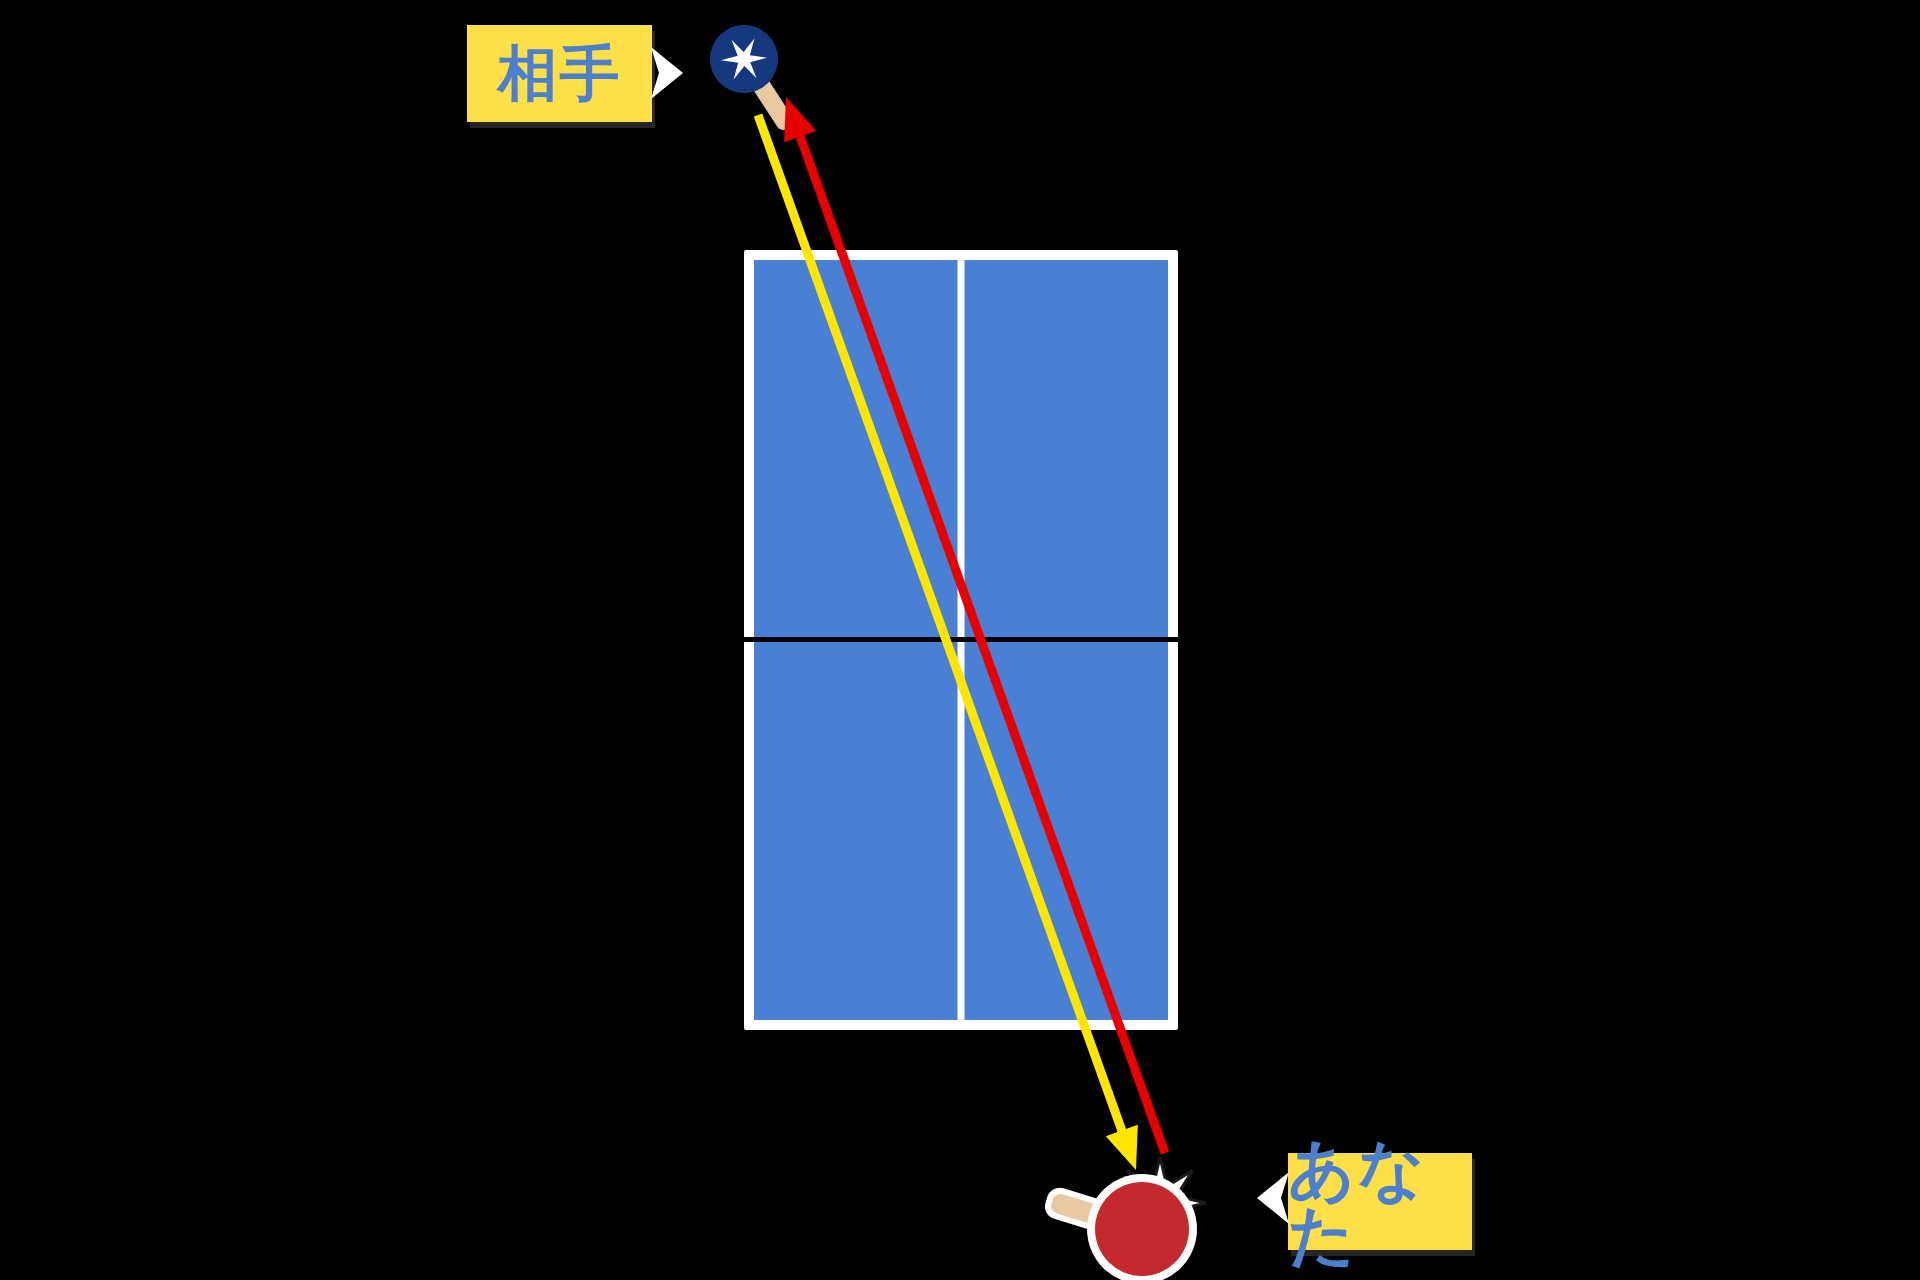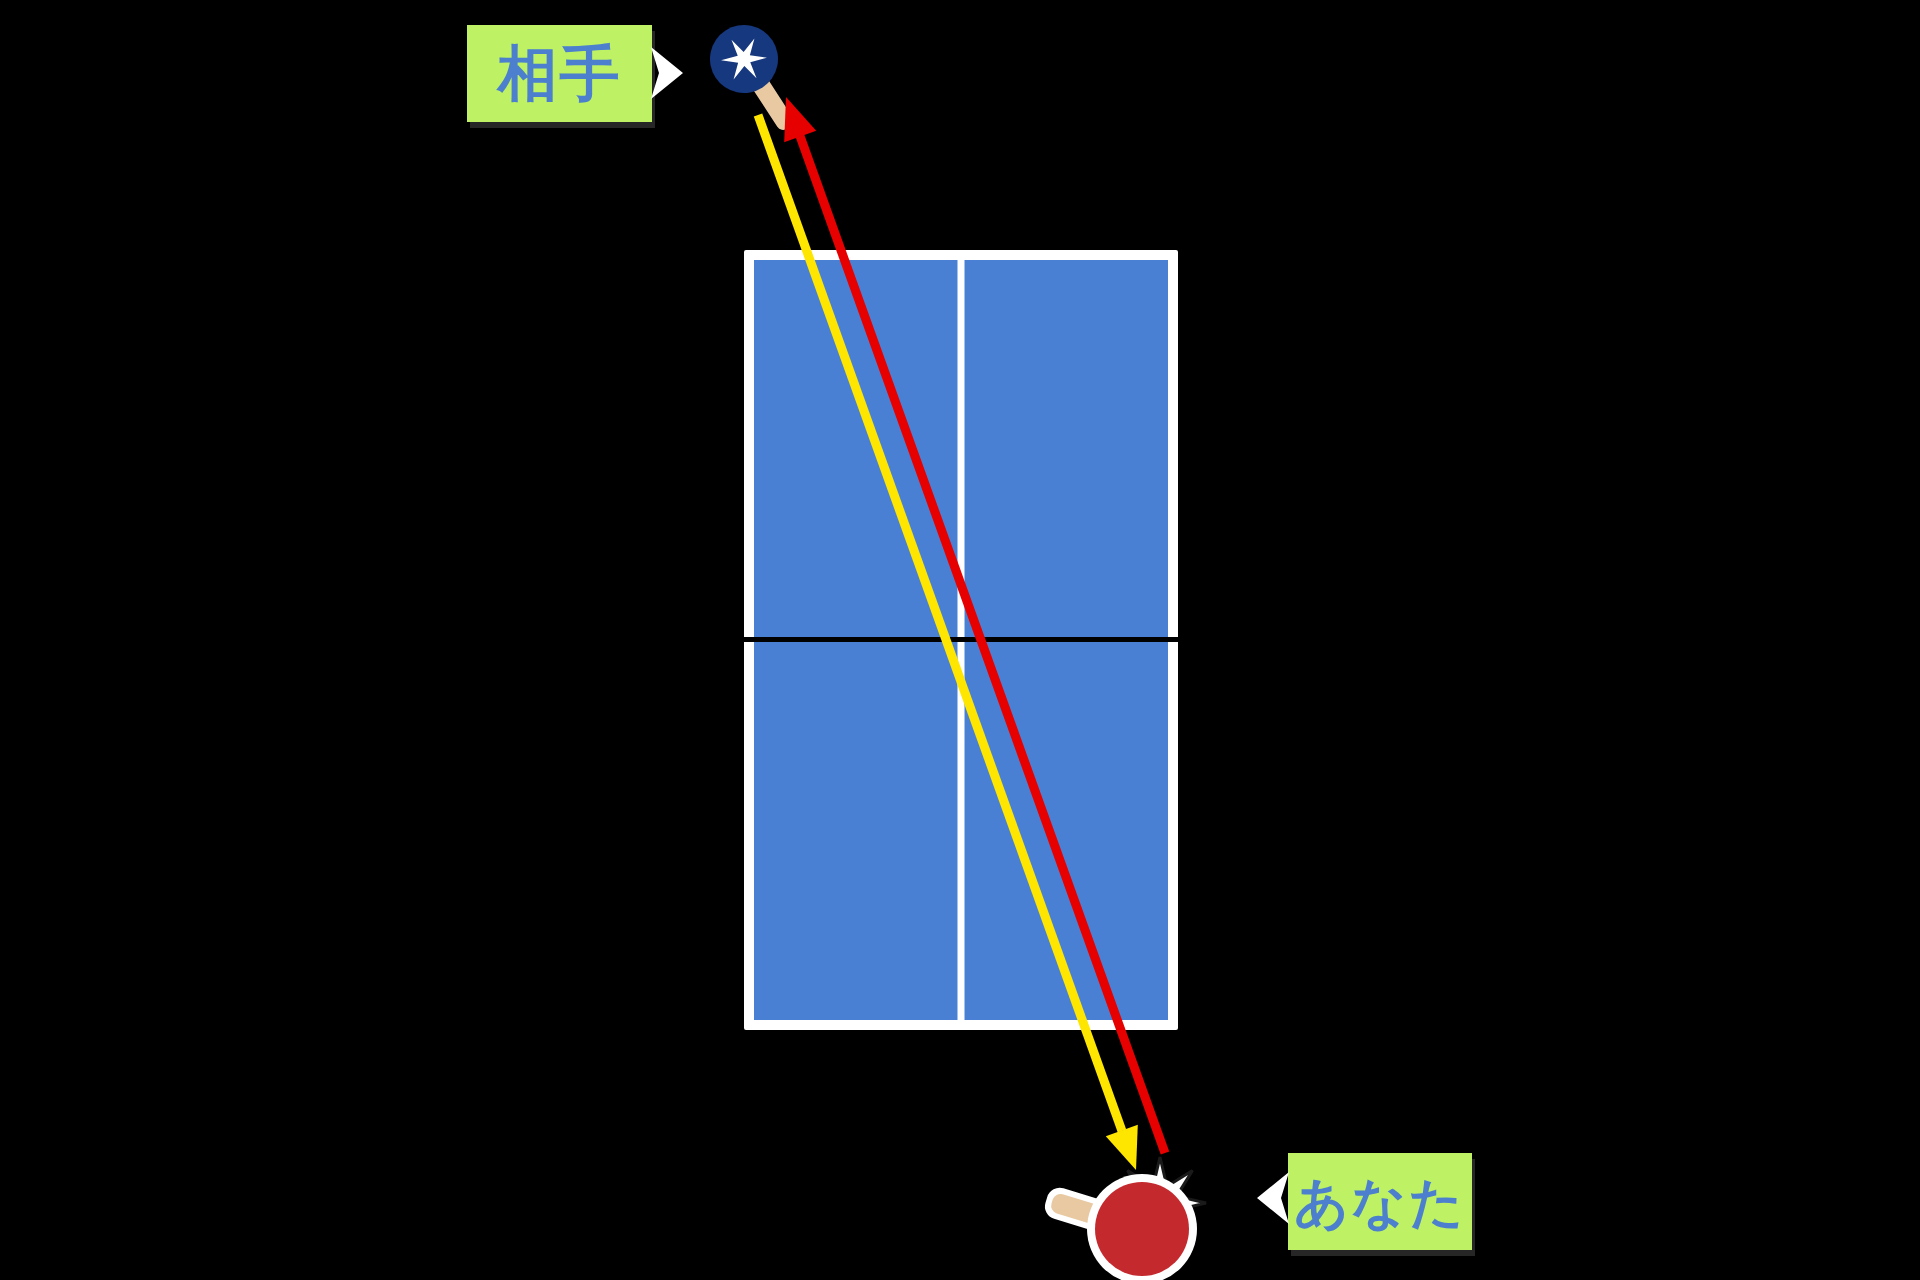--- a/index.html
+++ b/index.html
@@ -8,31 +8,31 @@
     background: #000;
     position: relative;
     overflow: hidden;
     font-family: "Liberation Sans", sans-serif;
   }
   #stage { position: absolute; left: 0; top: 0; width: 1920px; height: 1280px; }
   svg.diagram { position: absolute; left: 0; top: 0; }
 
   .bubble {
     position: absolute;
-    background: #bef264;
+    background: #fde047;
     display: flex;
     align-items: center;
     justify-content: center;
     font-weight: bold;
     color: #4C80CE;
     box-shadow: 3px 6px 0 #262626;
   }
   .bubble .txt { line-height: 1; letter-spacing: 2px; }
   .bubble-opponent { left: 467px; top: 25px; width: 185px; height: 97px; font-size: 60px; }
-  .bubble-player   { left: 1288px; top: 1153px; width: 184px; height: 97px; font-size: 54px; }
+  .bubble-player   { left: 1288px; top: 1153px; width: 184px; height: 97px; font-size: 66px; }
   .tail { position: absolute; }
   .tail-right { right: -31px; top: 22px; }
   .tail-left  { left: -31px; top: 19px; }
 </style>
 </head>
 <body>
 
 <div id="stage">
 
   <svg class="diagram" width="1920" height="1280" viewBox="0 0 1920 1280">

